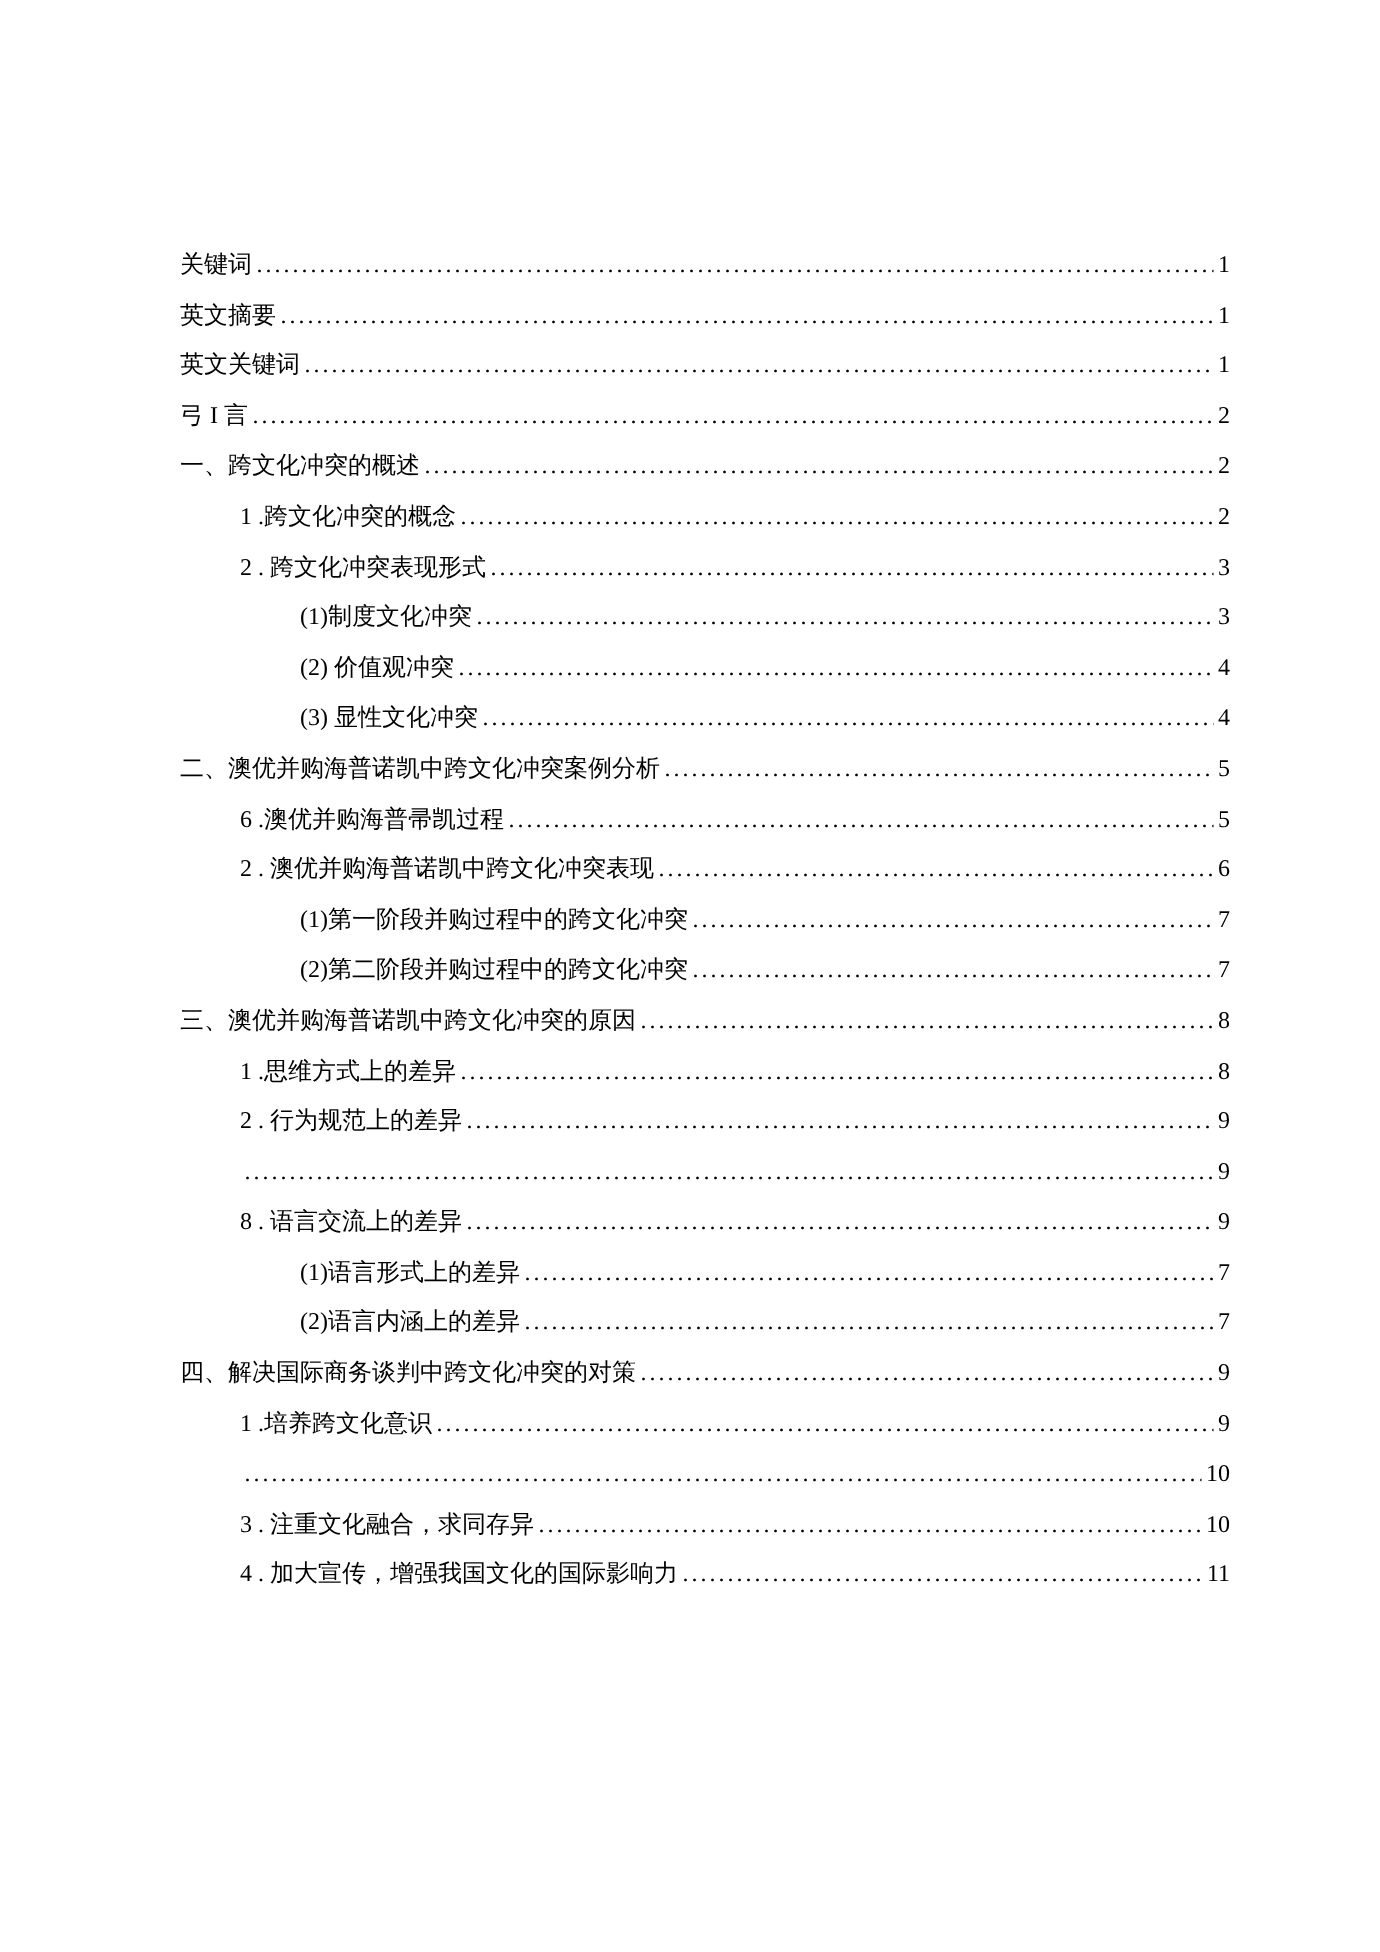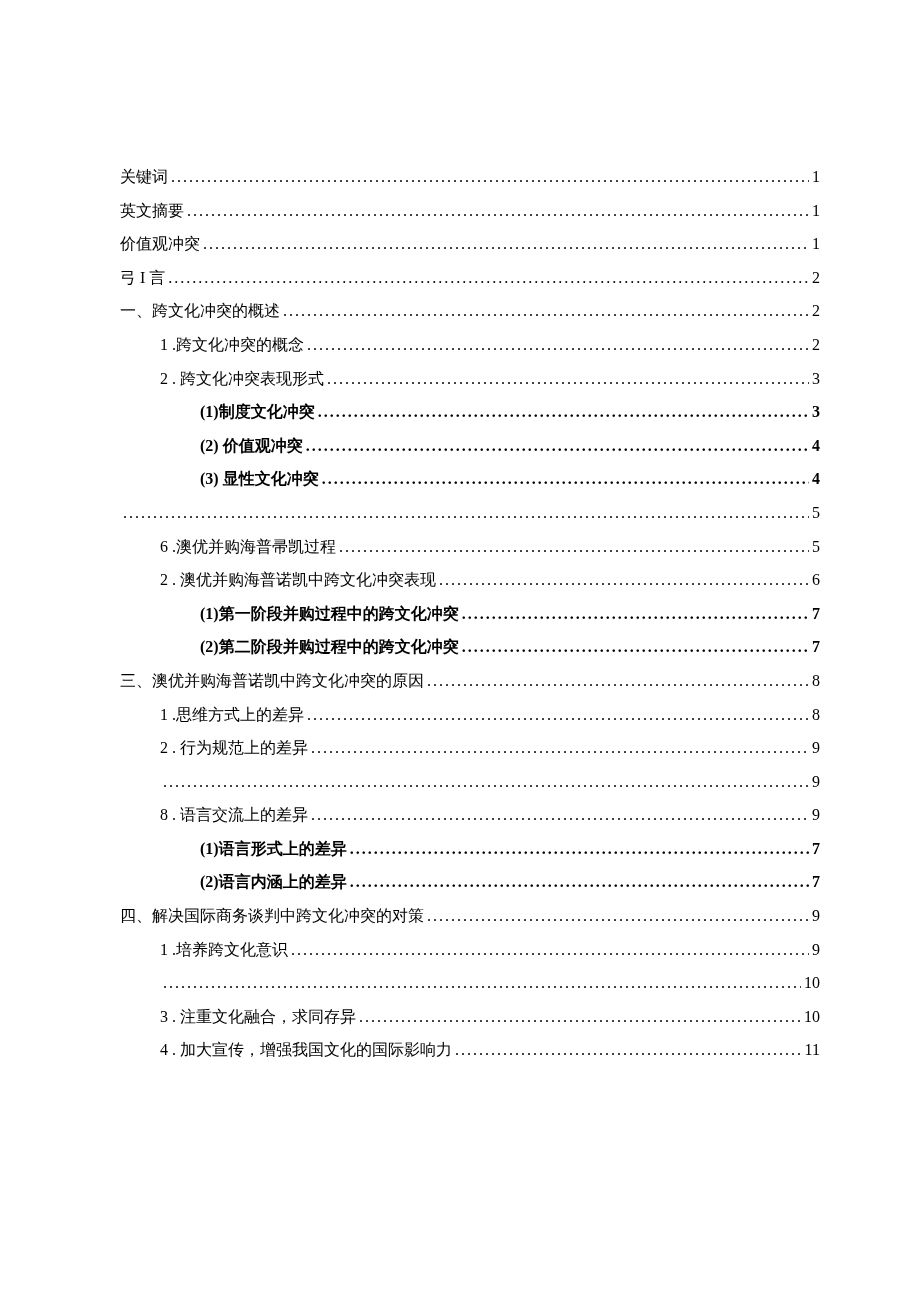--- a/index.html
+++ b/index.html
@@ -33,39 +33,39 @@
     }
     .toc-leader::after {
       content: "..................................................................................................................................";
       color: #000;
     }
     .toc-page {
       flex: 0 0 auto;
     }
     .indent-0 { padding-left: 0; }
     .indent-1 { padding-left: 40px; text-align: right; }
-    .indent-2 { padding-left: 80px; font-weight: bold; }
+    .indent-2 { padding-left: 80px; }
   </style>
 </head>
 <body>
 <div class="page">
 
 <div id="toc-container">
       <div class="toc-entry indent-0">
         <span class="toc-label">关键词</span>
         <span class="toc-leader"></span>
         <span class="toc-page">1</span>
       </div>
       <div class="toc-entry indent-0">
         <span class="toc-label">英文摘要</span>
         <span class="toc-leader"></span>
         <span class="toc-page">1</span>
       </div>
       <div class="toc-entry indent-0">
-        <span class="toc-label">价值观冲突</span>
+        <span class="toc-label">英文关键词</span>
         <span class="toc-leader"></span>
         <span class="toc-page">1</span>
       </div>
       <div class="toc-entry indent-0">
         <span class="toc-label">弓 I 言</span>
         <span class="toc-leader"></span>
         <span class="toc-page">2</span>
       </div>
       <div class="toc-entry indent-0">
         <span class="toc-label">一、跨文化冲突的概述</span>
@@ -91,20 +91,21 @@
         <span class="toc-label">(2) 价值观冲突</span>
         <span class="toc-leader"></span>
         <span class="toc-page">4</span>
       </div>
       <div class="toc-entry indent-2">
         <span class="toc-label">(3) 显性文化冲突</span>
         <span class="toc-leader"></span>
         <span class="toc-page">4</span>
       </div>
       <div class="toc-entry indent-0">
+        <span class="toc-label">二、澳优并购海普诺凯中跨文化冲突案例分析</span>
         <span class="toc-leader"></span>
         <span class="toc-page">5</span>
       </div>
       <div class="toc-entry indent-1">
         <span class="toc-label">6  .澳优并购海普帚凯过程</span>
         <span class="toc-leader"></span>
         <span class="toc-page">5</span>
       </div>
       <div class="toc-entry indent-1">
         <span class="toc-label">2   . 澳优并购海普诺凯中跨文化冲突表现</span>

